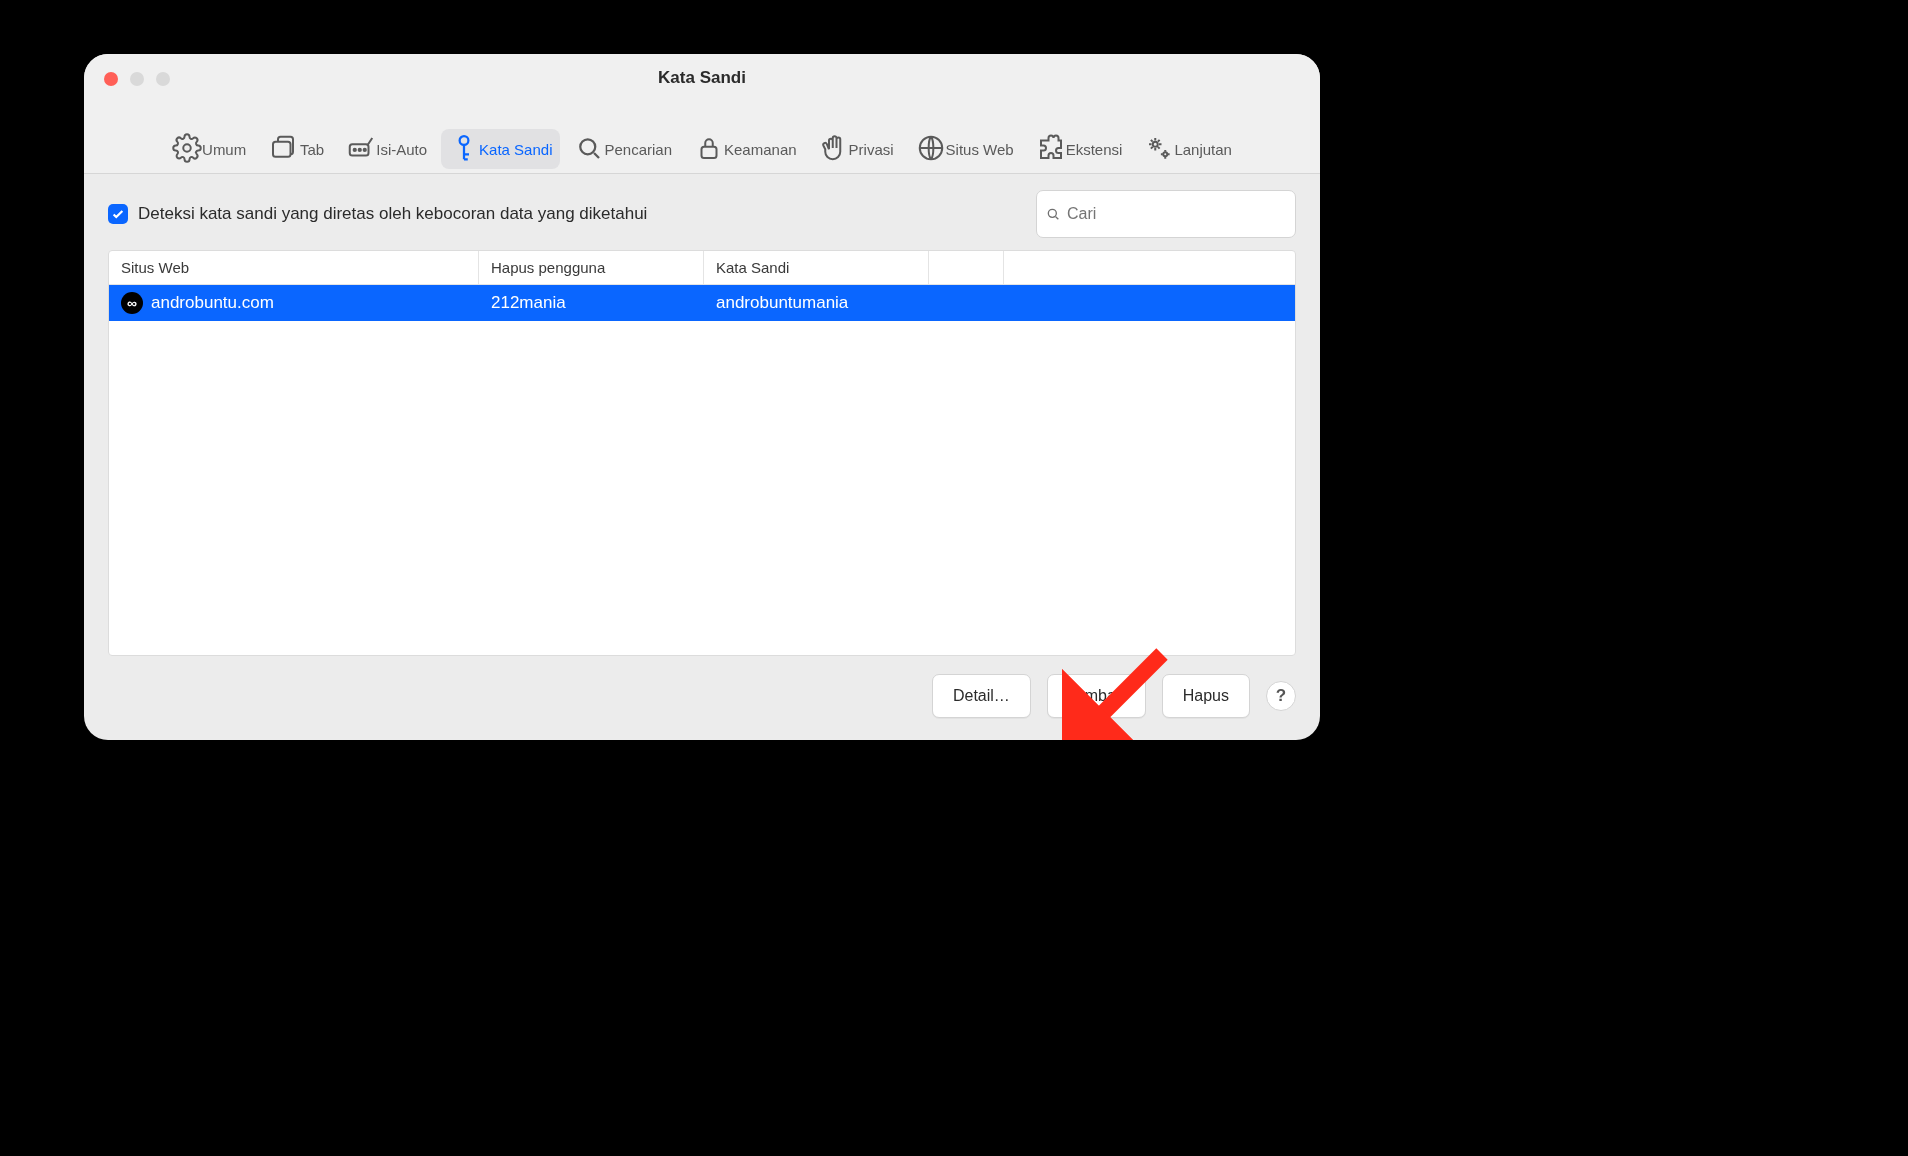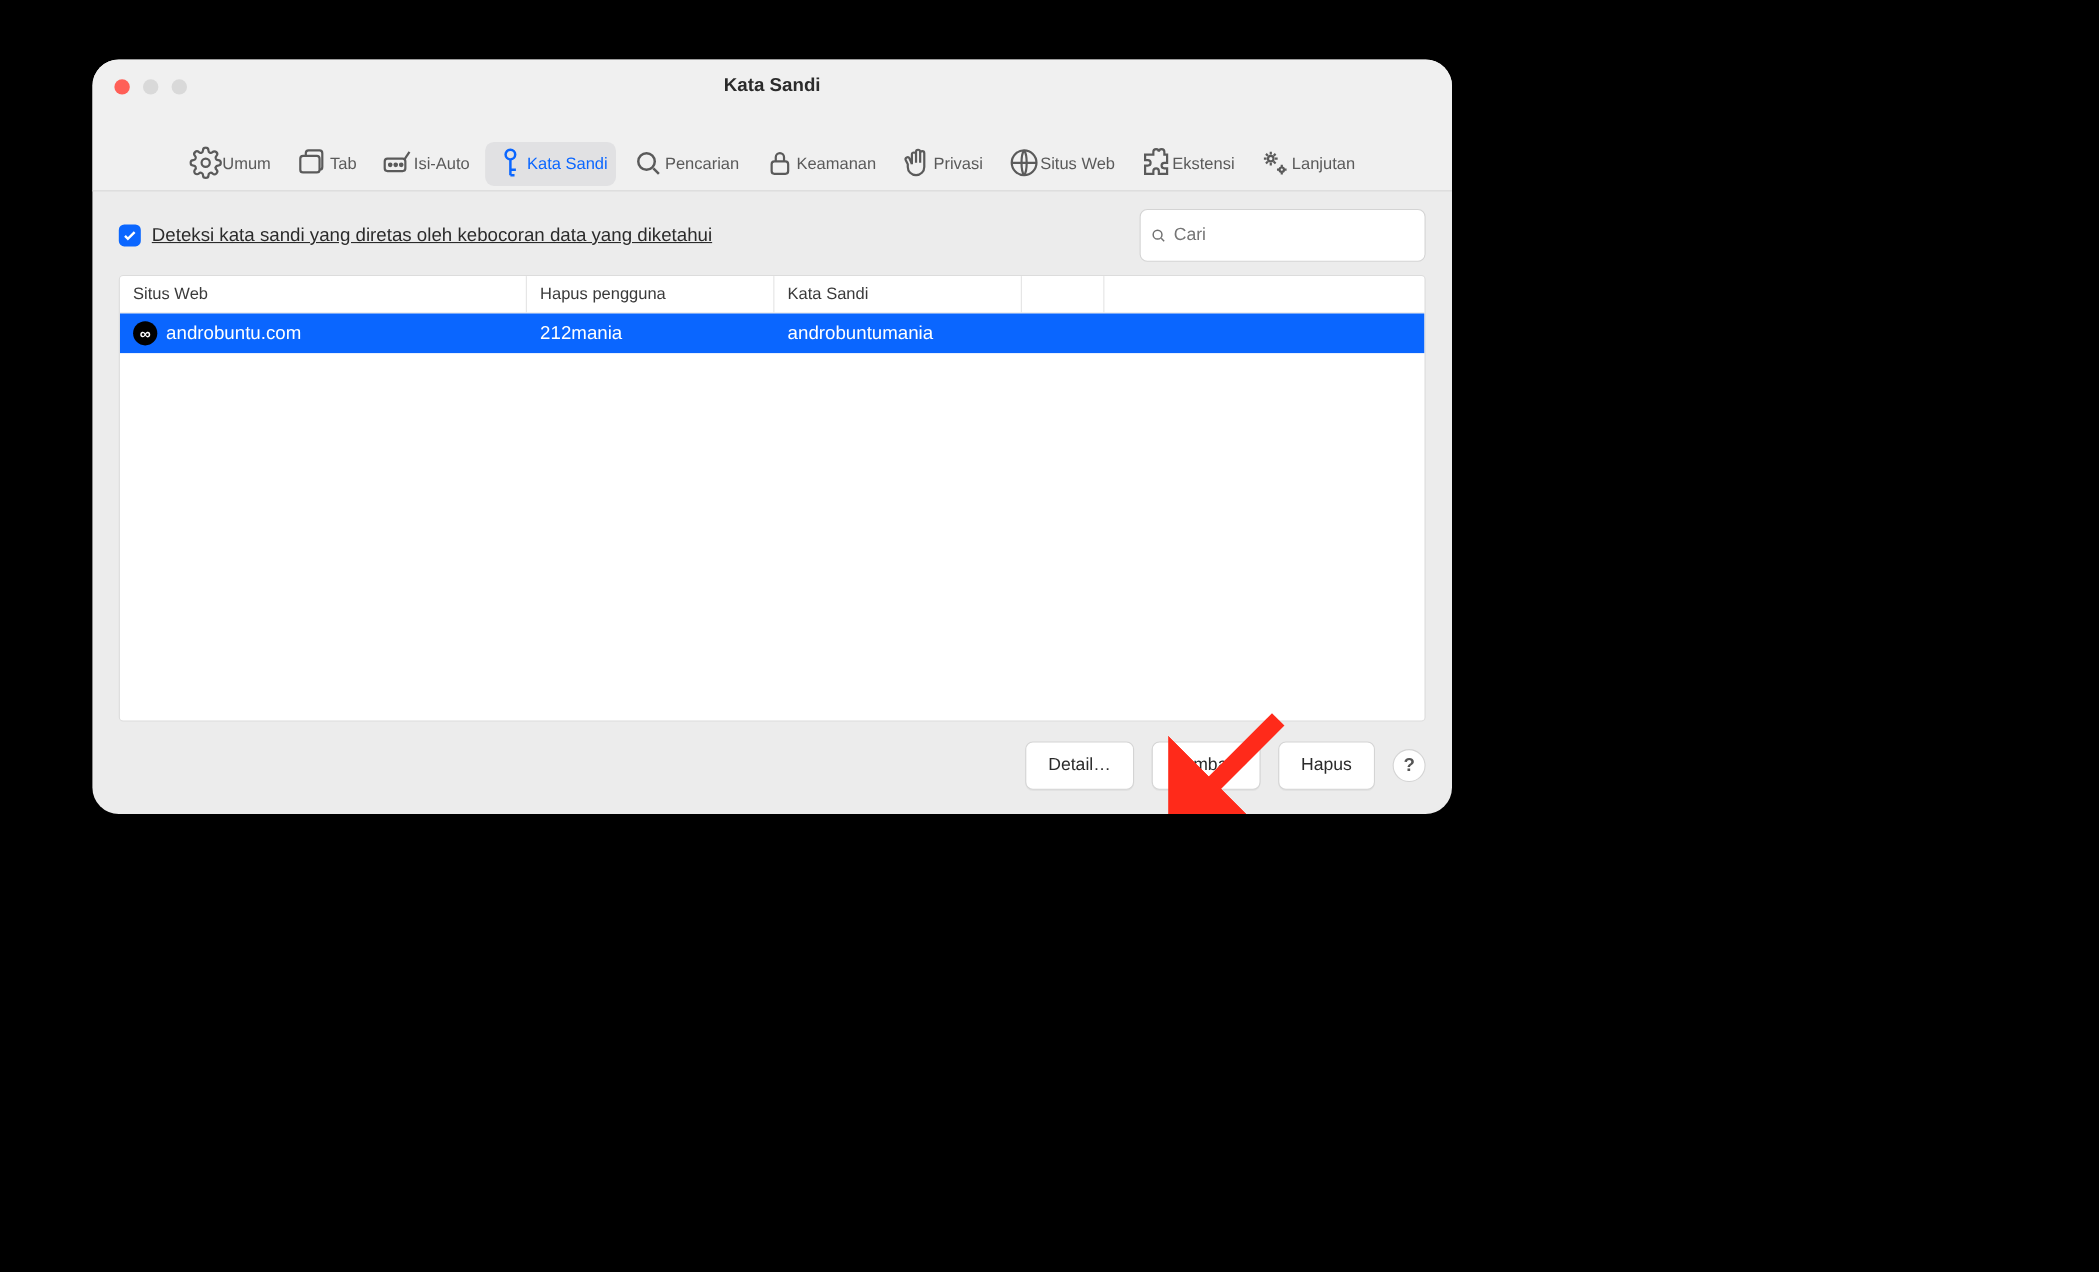--- a/index.html
+++ b/index.html
@@ -109,21 +109,20 @@
   border-radius: 5px;
   background: #0a66ff;
   display: flex;
   align-items: center;
   justify-content: center;
 }
 .chk svg { width: 14px; height: 14px; }
 .checklabel {
   font-size: 17px;
   color: #2b2b2b;
-  text-decoration: underline;
 }
 .search {
   width: 260px;
   height: 48px;
   background: #fff;
   border: 1px solid #d4d4d4;
   border-radius: 7px;
   display: flex;
   align-items: center;
   padding: 0 8px;

